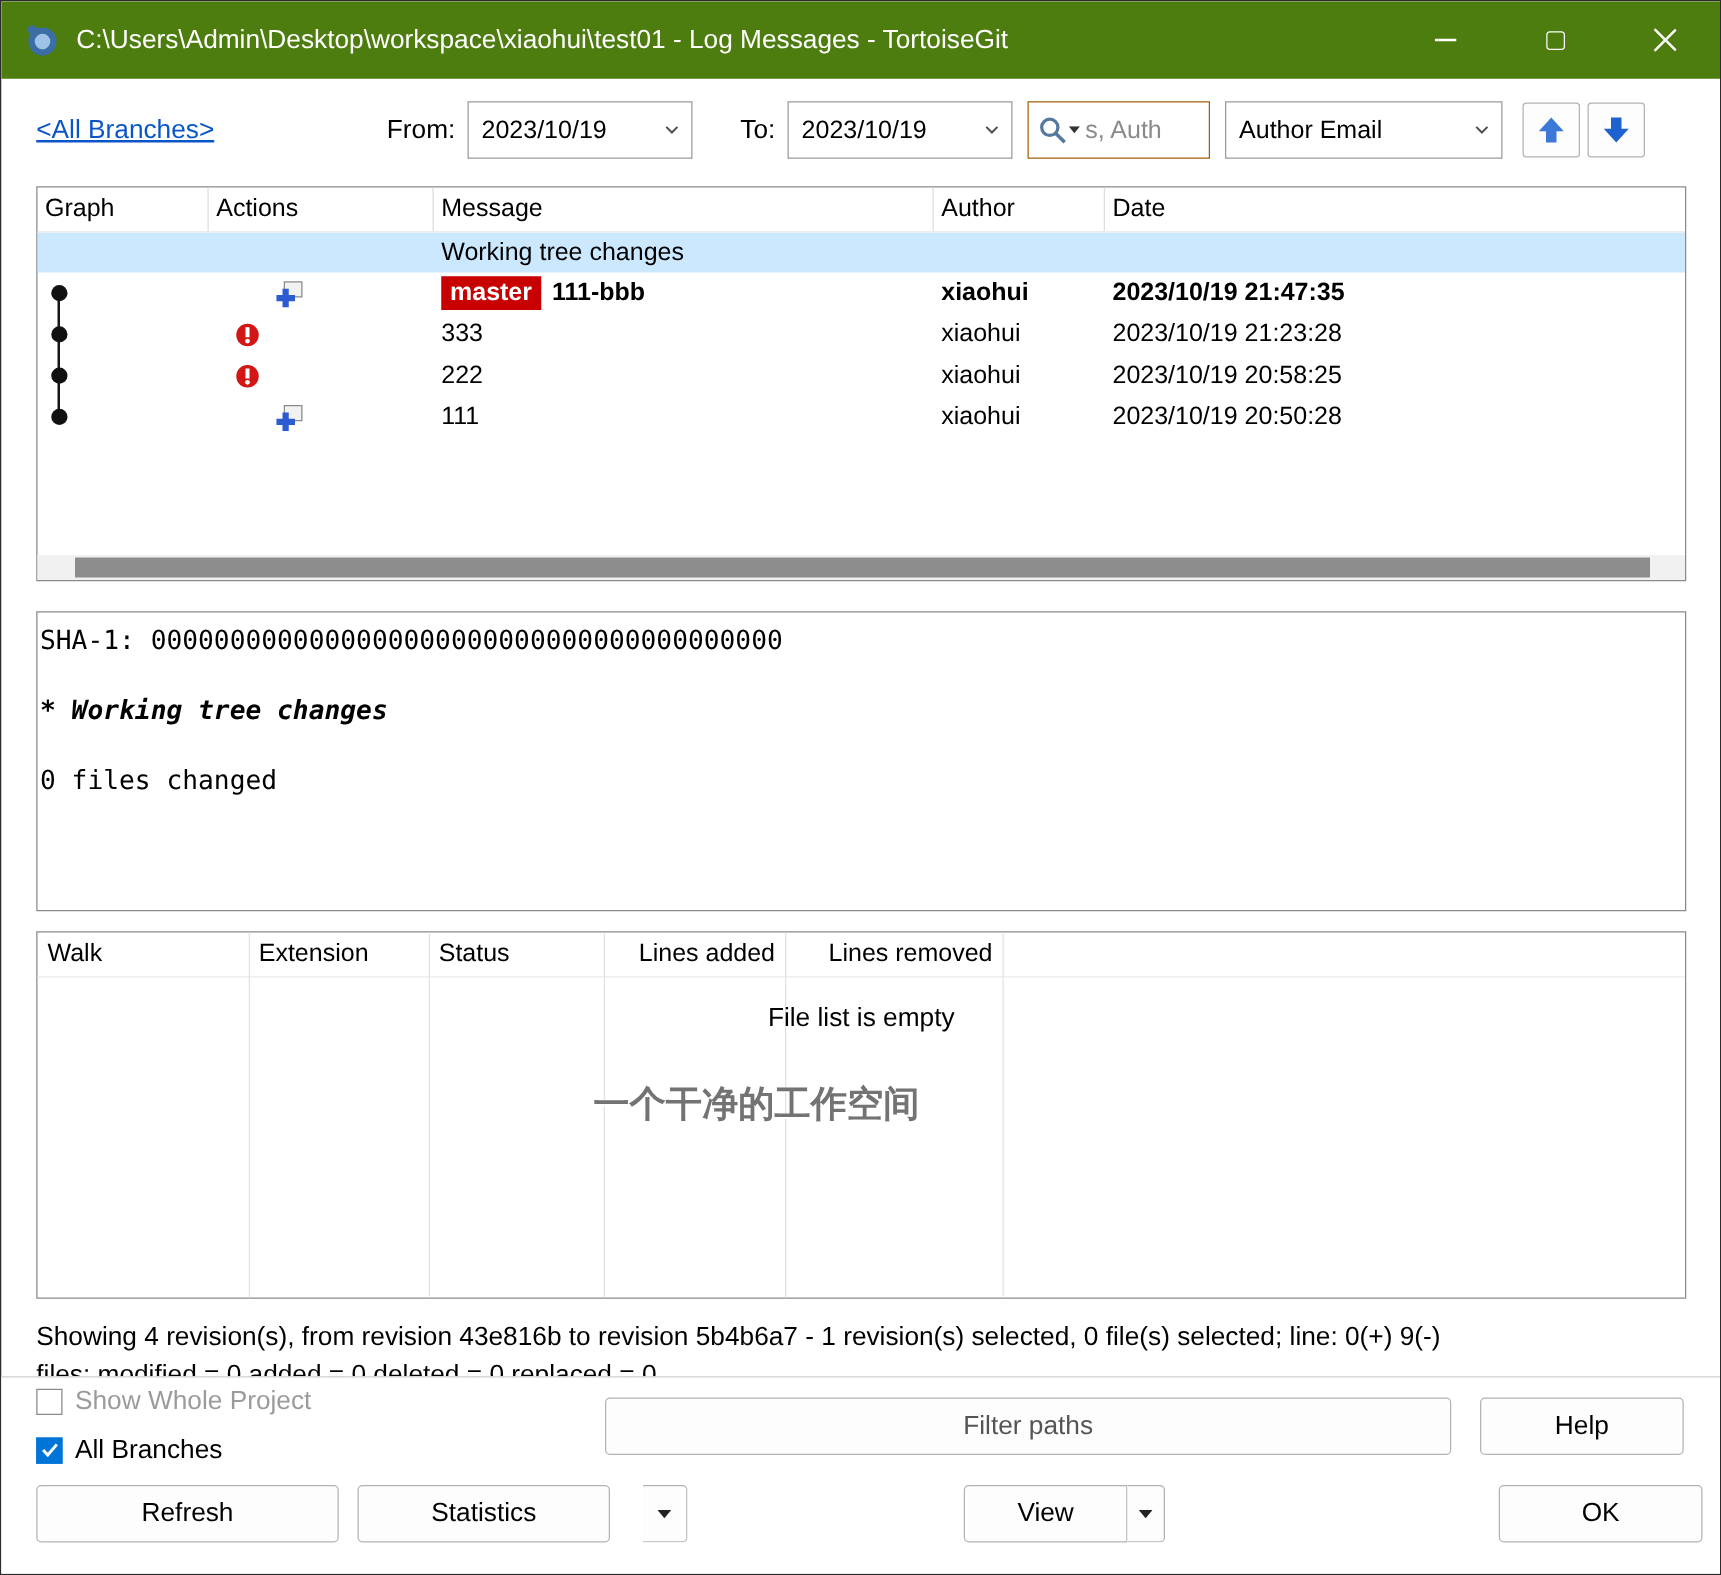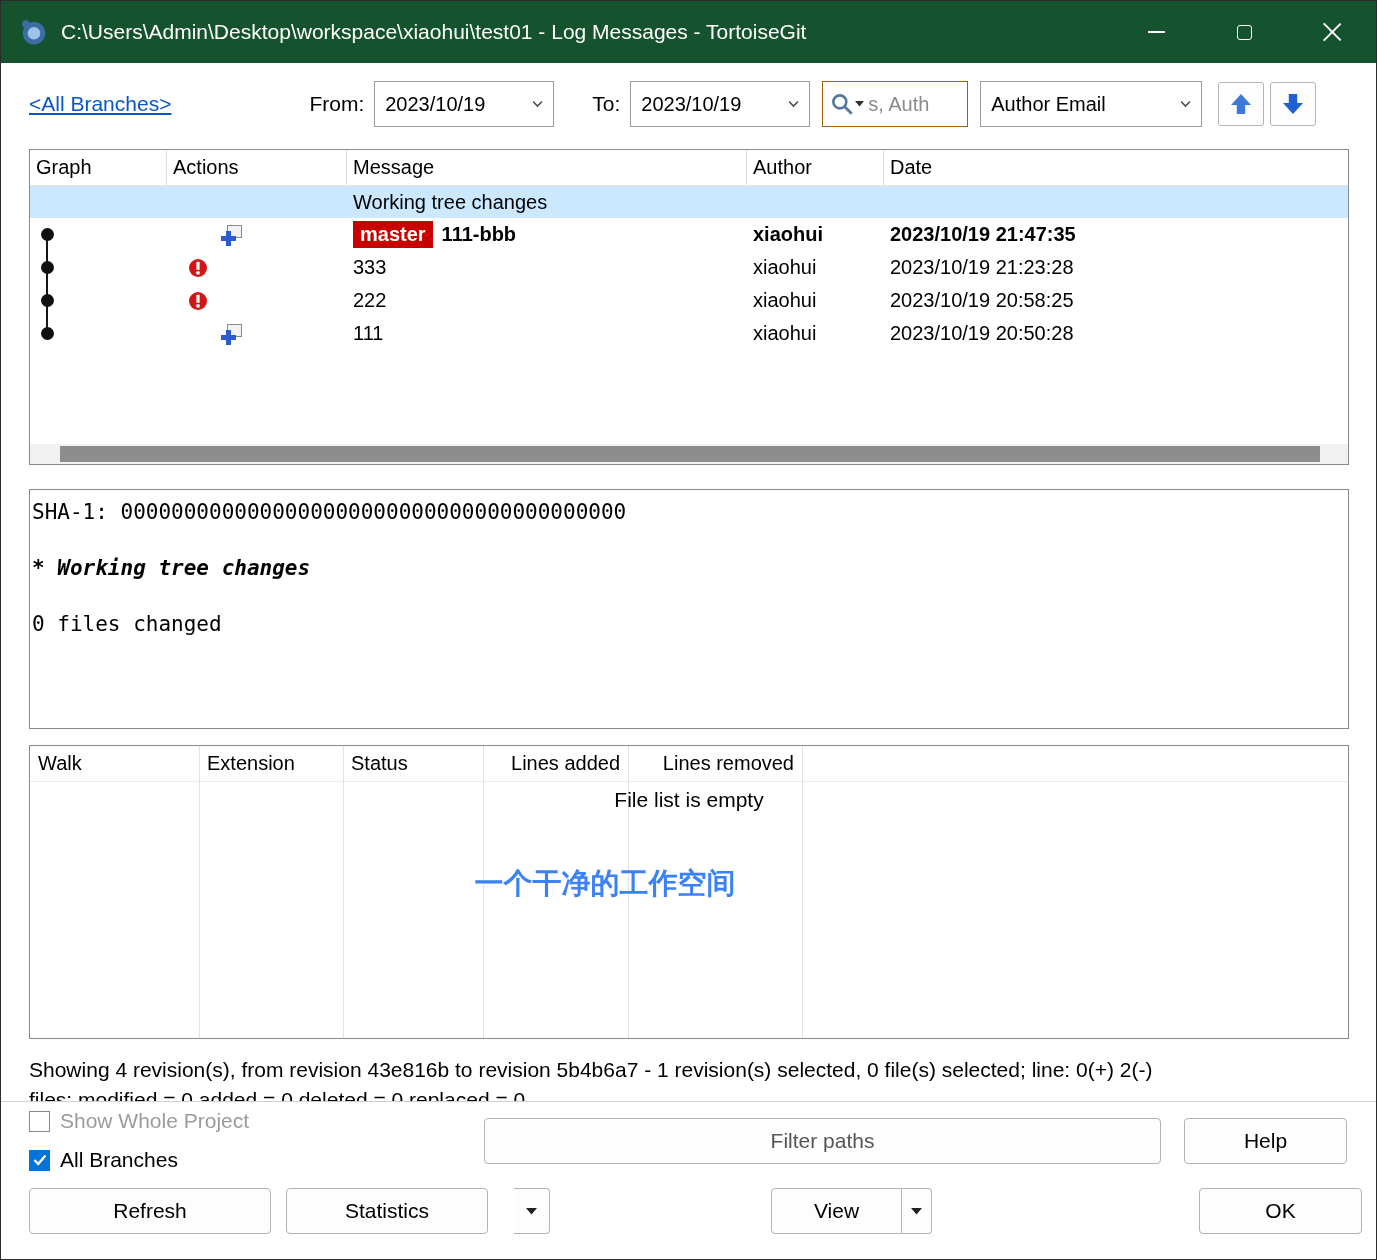--- a/index.html
+++ b/index.html
@@ -6,21 +6,21 @@
   html,body { background:#ffffff; }
   body { font-family: "Liberation Sans", sans-serif; color:#000; }
 
   .window {
     position: relative; width: 1377px; height: 1260px;
     background: #ffffff; border: 1px solid #2c2c2c; overflow: hidden;
   }
 
   
   .titlebar {
-    height: 62px; background: #14532d; display: flex; align-items: center;
+    height: 62px; background: #4d7c0f; display: flex; align-items: center;
     padding-left: 18px; color: #fff;
   }
   .app-icon { width: 30px; height: 30px; margin-right: 12px; flex: 0 0 auto; }
   .title-text { font-size: 21px; white-space: nowrap; }
   .win-controls { margin-left: auto; display: flex; height: 100%; align-items: stretch; }
   .win-btn { width: 88px; display: flex; align-items: center; justify-content: center; cursor: default; }
   .glyph-min { width: 17px; height: 2px; background: #fff; }
   .glyph-max { width: 15px; height: 15px; border: 1.5px solid #fff; border-radius: 3px; }
   .glyph-close { position: relative; width: 20px; height: 20px; }
   .glyph-close::before, .glyph-close::after {
@@ -96,24 +96,24 @@
   
   .file-panel {
     margin: 16px 27px 0 28px; height: 294px; border: 1px solid #8a8a8a;
     position: relative; background: #fff; font-size: 20px;
   }
   .file-header { display: flex; height: 36px; border-bottom: 1px solid #ececec; }
   .fcol { display: flex; align-items: center; padding: 0 8px; }
   .f-path { width: 169px; } .f-ext { width: 144px; } .f-status { width: 140px; }
   .f-added { width: 145px; justify-content: flex-end; } .f-removed { width: 174px; justify-content: flex-end; }
   .vline { position: absolute; top: 0; bottom: 0; width: 1px; background: #e2e2e2; }
-  .file-empty { position: absolute; top: 42px; left: 0; width: 100%; text-align: center; font-size: 21px; }
+  .file-empty { position: absolute; top: 57px; left: 0; width: 100%; text-align: center; font-size: 21px; }
   .annotation {
     position: absolute; top: 118px; left: 0; width: 100%; padding-right: 168px;
-    text-align: center; color: #3b82f6; font-weight: bold; font-size: 29px;
+    text-align: center; color: #737373; font-weight: bold; font-size: 29px;
     text-shadow: 0 1px 0 rgba(255,255,255,.9), 1px 0 0 rgba(255,255,255,.6);
   }
 
   
   .status-area { margin: 16px 27px 0 28px; height: 48px; overflow: hidden; font-size: 21px; line-height: 30px; }
 
   
   .footer { position: absolute; left: 0; right: 0; top: 1100px; bottom: 0; background: #fff; border-top: 1px solid #cfcfcf; }
   .checkbox-row { position: absolute; display: flex; align-items: center; gap: 10px; font-size: 21px; }
   .cb-row-1 { left: 28px; top: 7px; }
@@ -343,21 +343,21 @@
     <div class="vline" style="left:169px"></div>
     <div class="vline" style="left:313px"></div>
     <div class="vline" style="left:453px"></div>
     <div class="vline" style="left:598px"></div>
     <div class="vline" style="left:772px"></div>
     <div class="file-empty">File list is empty</div>
     <div class="annotation">一个干净的工作空间</div>
   </div>
 
   <div class="status-area">
-    <div>Showing 4 revision(s), from revision 43e816b to revision 5b4b6a7 - 1 revision(s) selected, 0 file(s) selected; line: 0(+) 2(-)</div>
+    <div>Showing 4 revision(s), from revision 43e816b to revision 5b4b6a7 - 1 revision(s) selected, 0 file(s) selected; line: 0(+) 9(-)</div>
     <div>files: modified = 0 added = 0 deleted = 0 replaced = 0</div>
   </div>
 
   <div class="footer">
     <div class="checkbox-row cb-row-1">
       <span class="cb"></span>
       <span class="cb-label-disabled">Show Whole Project</span>
     </div>
     <div class="checkbox-row cb-row-2">
       <span class="cb checked">

